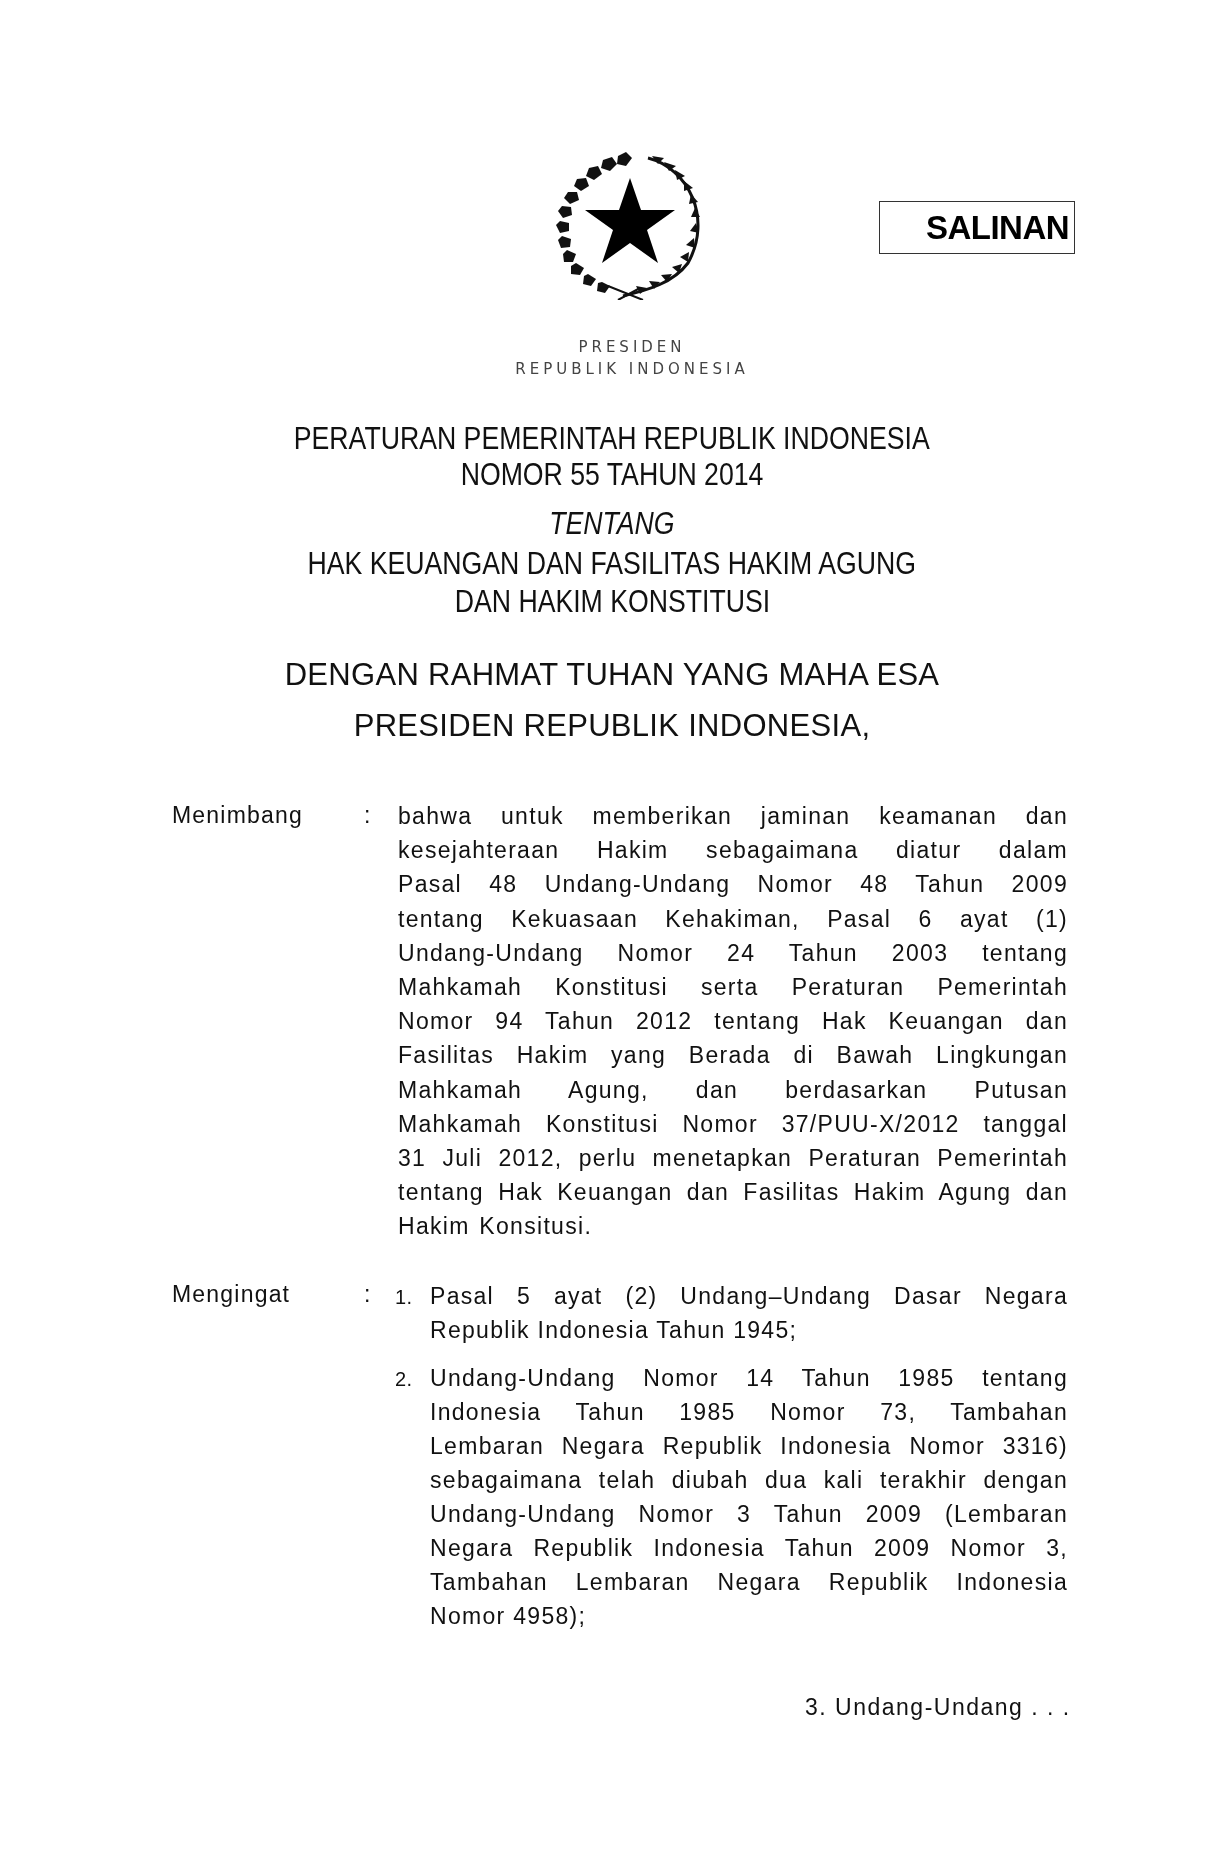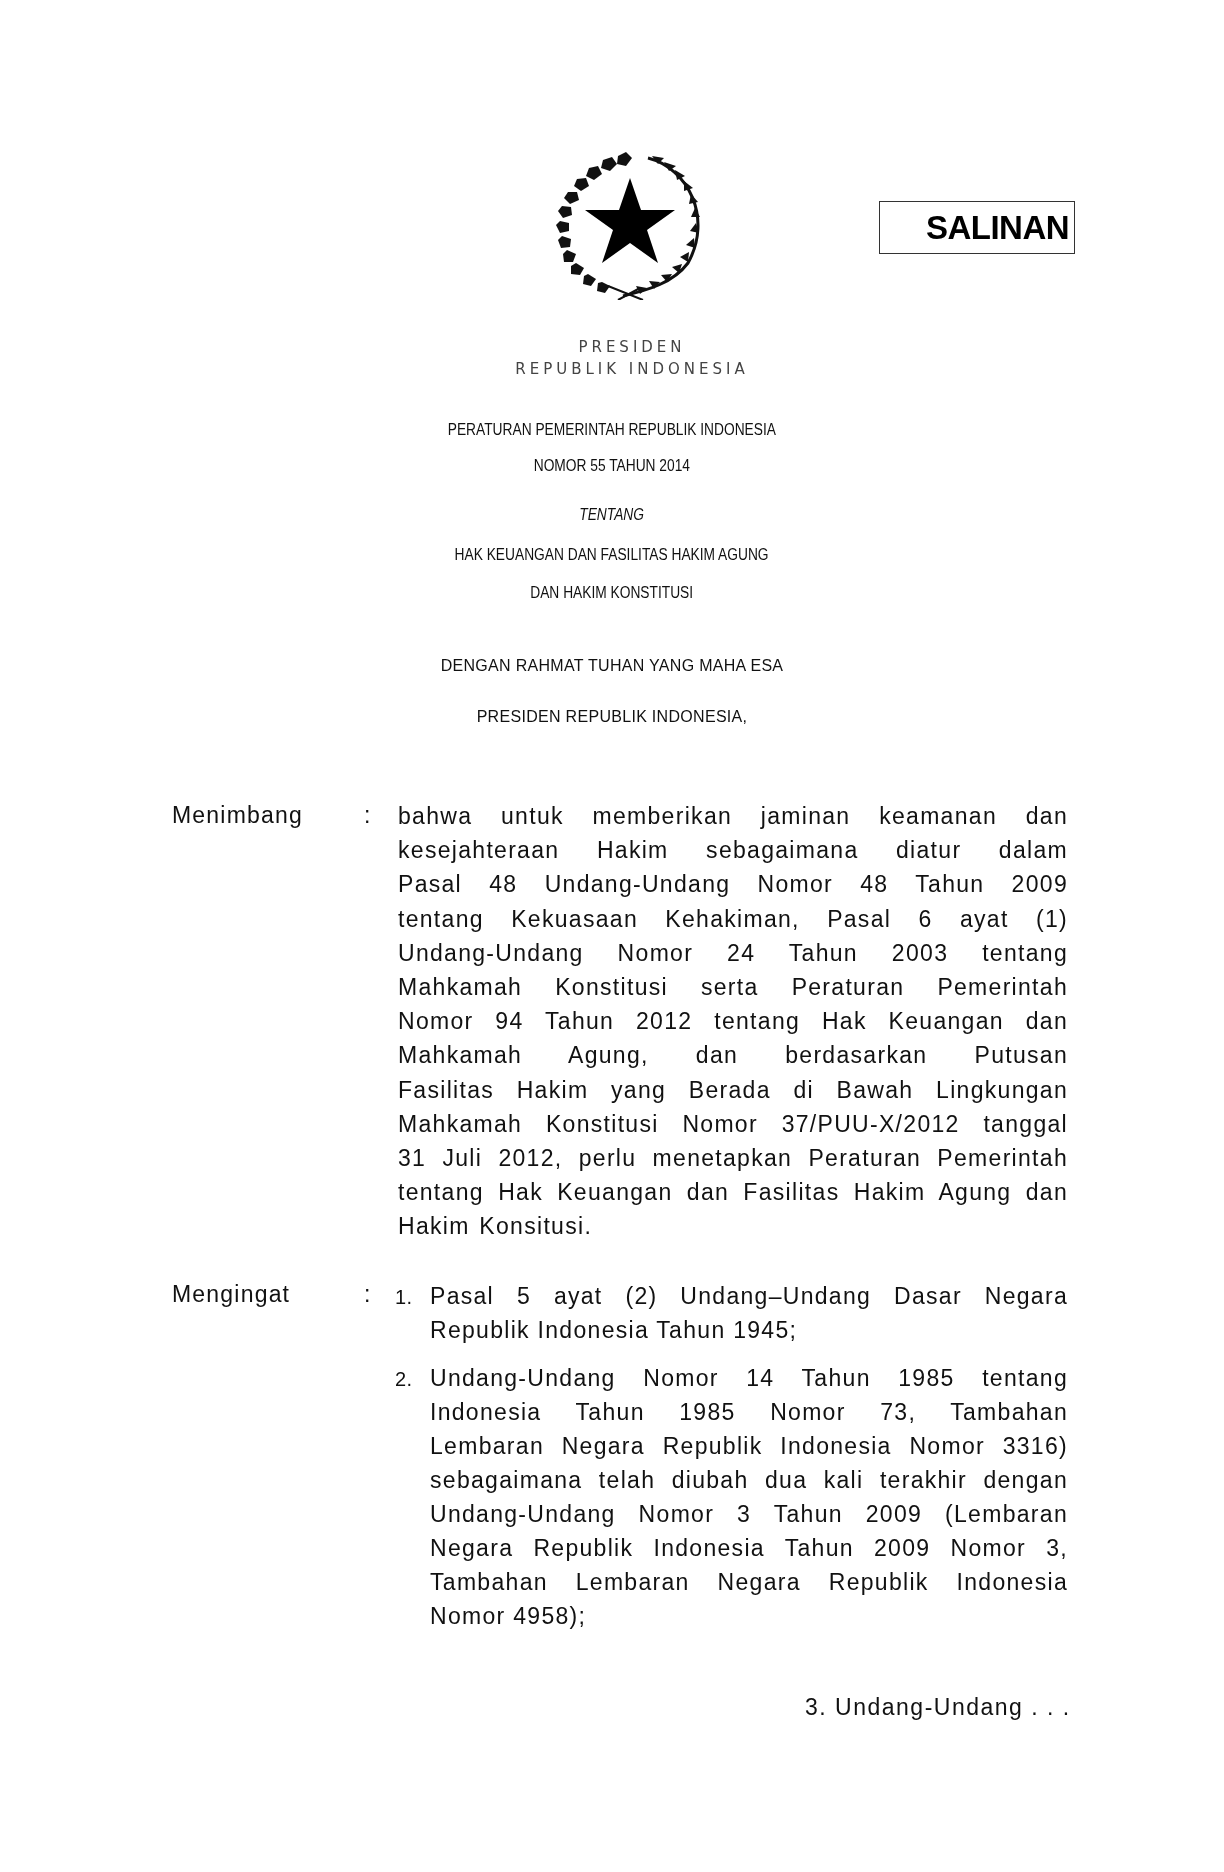--- a/index.html
+++ b/index.html
@@ -5,21 +5,21 @@
   html, body { margin:0; padding:0; background:#ffffff; }
   body { width:1224px; height:1872px; position:relative; overflow:hidden;
          font-family:"Liberation Sans", sans-serif; color:#111111; }
   .abs { position:absolute; }
   .emblem { left:548px; top:148px; width:166px; height:152px; }
   .stamp { left:879px; top:201px; width:196px; height:53px; border:1.5px solid #333;
            box-sizing:border-box; display:flex; align-items:center; justify-content:center;
            font-size:33px; font-weight:bold; letter-spacing:-0.5px; color:#000;padding-left:41px; }
   .presiden-cap { left:0; width:1264px; text-align:center; font-family:"DejaVu Sans", sans-serif;
            font-weight:normal; color:#444; letter-spacing:4px; font-size:15px; }
-  .title { left:0; width:1224px; text-align:center; font-size:16px; white-space:nowrap;
+  .title { left:0; width:1224px; text-align:center; font-size:31px; white-space:nowrap;
            transform-origin:center; }
   .cond { display:inline-block; transform:scaleX(0.86); transform-origin:center; }
   .label { font-size:23px; letter-spacing:1.2px; }
   .colon { font-size:23px; }
   .body-block { left:398px; width:670px; font-size:23px; line-height:34.2px;
                 text-align:justify; letter-spacing:1.3px; word-spacing:2px; }
   .body-block .ln { display:block; text-align:justify; text-align-last:justify; height:34.2px; white-space:nowrap; }
   .list-num { font-size:20px; letter-spacing:0.5px; }
   .list-block { left:430px; width:638px; font-size:23px; line-height:34px; letter-spacing:1.3px; }
   .list-block .ln { display:block; text-align:justify; text-align-last:justify; height:34px; white-space:nowrap; }
@@ -89,22 +89,22 @@
 <div class="abs label" style="left:172px; top:802px;">Menimbang</div>
 <div class="abs colon" style="left:364px; top:802px;">:</div>
 <div class="abs body-block" style="top:799px;">
   <span class="ln">bahwa untuk memberikan jaminan keamanan dan</span>
   <span class="ln">kesejahteraan Hakim sebagaimana diatur dalam</span>
   <span class="ln">Pasal 48 Undang-Undang Nomor 48 Tahun 2009</span>
   <span class="ln">tentang Kekuasaan Kehakiman, Pasal  6 ayat (1)</span>
   <span class="ln">Undang-Undang Nomor 24 Tahun 2003 tentang</span>
   <span class="ln">Mahkamah Konstitusi serta Peraturan Pemerintah</span>
   <span class="ln">Nomor 94 Tahun 2012 tentang Hak Keuangan dan</span>
+  <span class="ln">Fasilitas Hakim yang Berada di Bawah Lingkungan</span>
   <span class="ln">Mahkamah Agung, dan berdasarkan Putusan</span>
-  <span class="ln">Fasilitas Hakim yang Berada di Bawah Lingkungan</span>
   <span class="ln">Mahkamah Konstitusi Nomor 37/PUU-X/2012 tanggal</span>
   <span class="ln">31 Juli 2012, perlu menetapkan Peraturan Pemerintah</span>
   <span class="ln">tentang Hak Keuangan dan Fasilitas Hakim Agung dan</span>
   <span class="ln last">Hakim Konsitusi.</span>
 </div>
 
 <div class="abs label" style="left:172px; top:1281px;">Mengingat</div>
 <div class="abs colon" style="left:364px; top:1281px;">:</div>
 
 <div class="abs list-num" style="left:395px; top:1286px;">1.</div>

